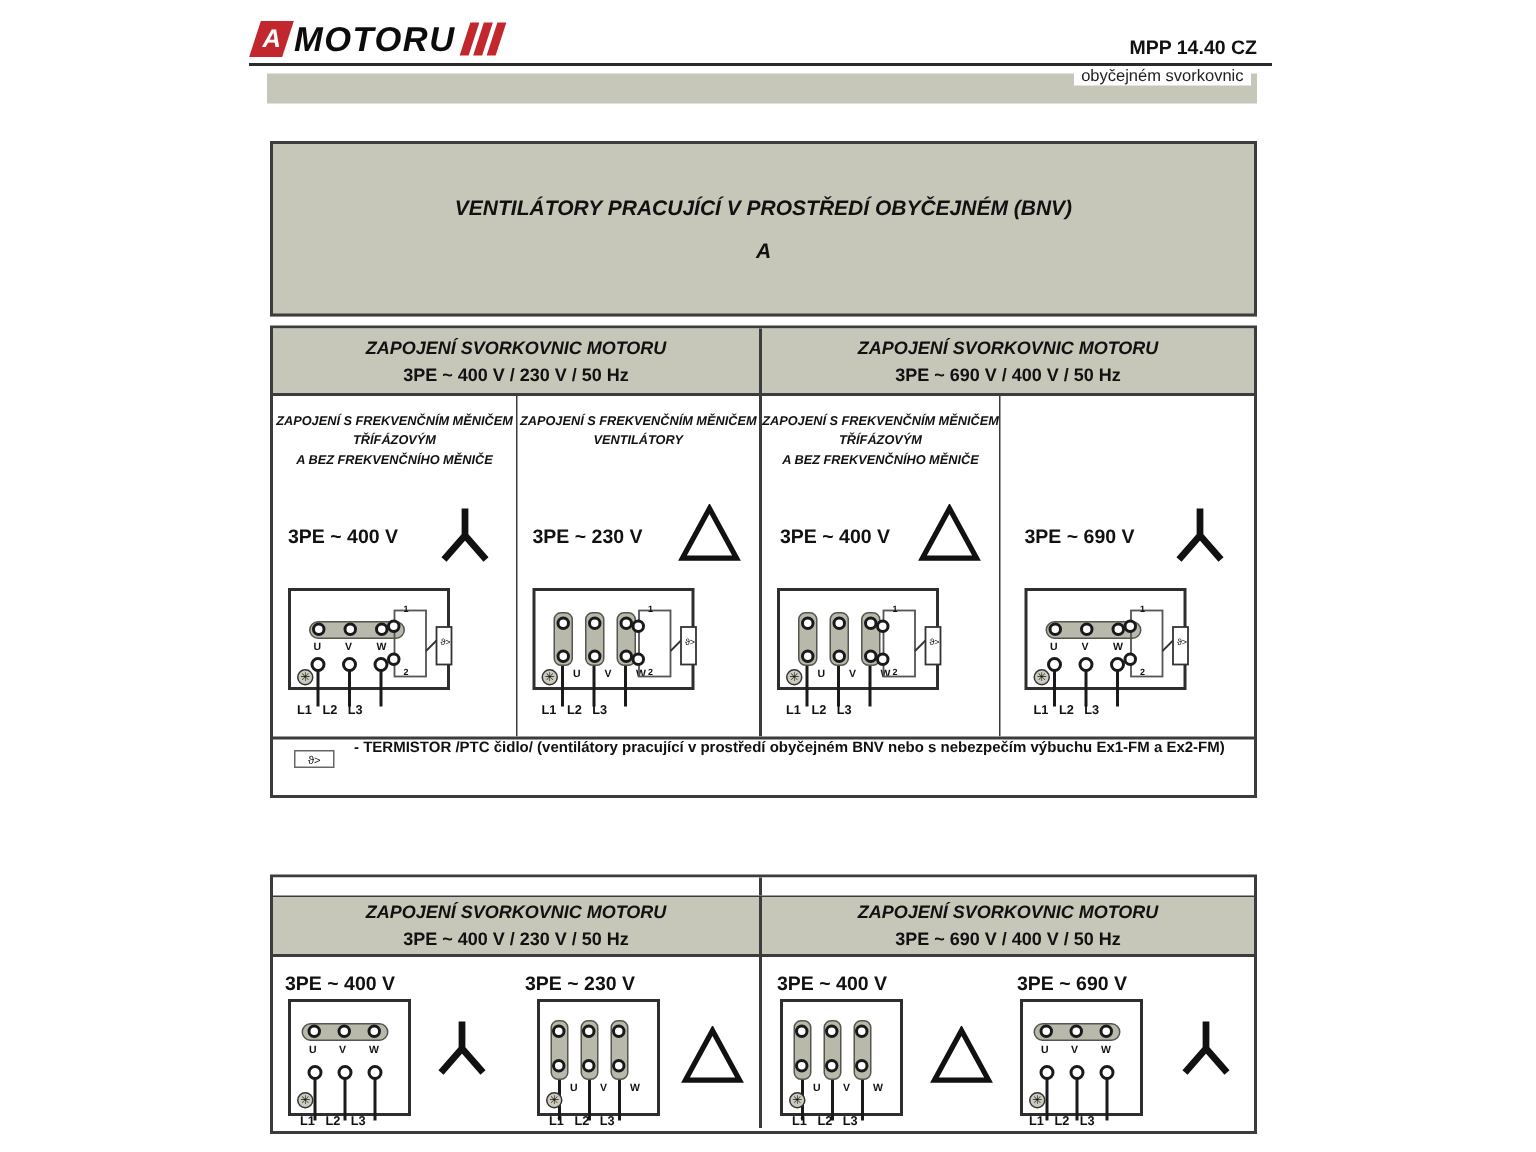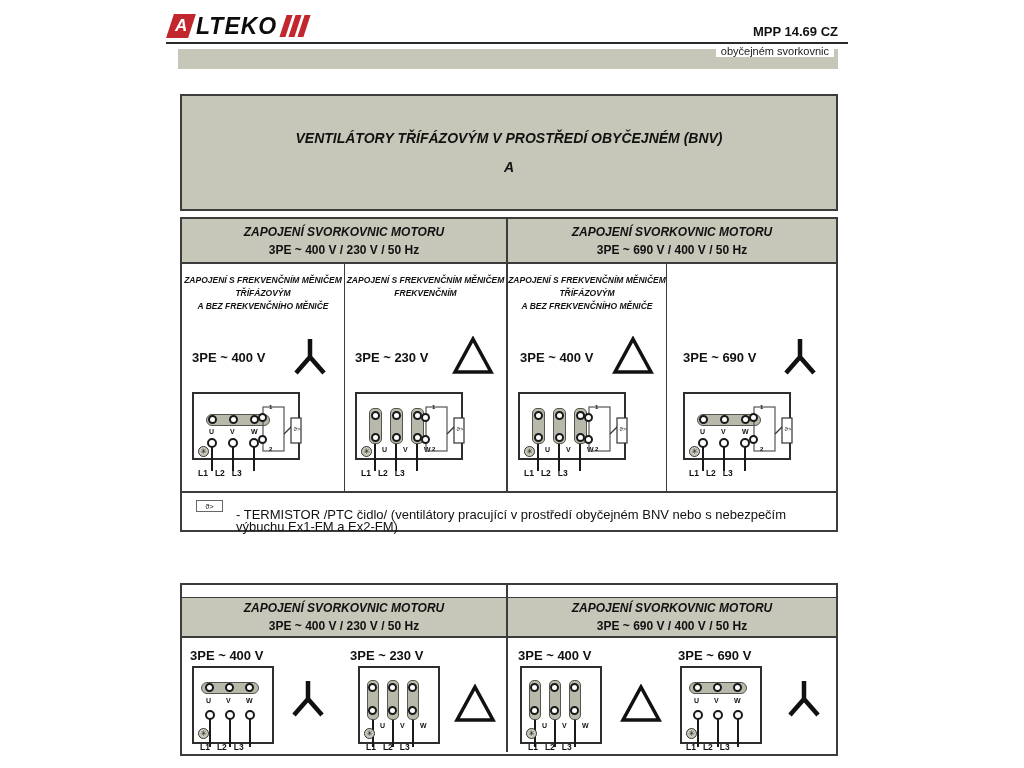--- a/index.html
+++ b/index.html
@@ -68,46 +68,46 @@
   .ptc{position:absolute;left:64px;top:8px;width:46px;height:58px;}
   .ptc svg{position:absolute;left:0;top:0;}
   .ptc .n{position:absolute;font-size:6px;font-weight:bold;}
   .ptheta{position:absolute;left:33px;top:24px;width:12px;text-align:center;font-size:6px;}
   .ptheta::before{content:"ϑ>";}
   .lrow{position:absolute;display:flex;gap:7px;font-size:8.5px;font-weight:bold;white-space:nowrap;}
   
   .nrow{position:relative;border-top:2px solid #3c3c3c;height:39px;box-sizing:border-box;background:#fff;}
   .theta-box{position:absolute;left:14px;top:7px;width:27px;height:12px;border:1px solid #666;
              font-size:7.5px;display:flex;align-items:center;justify-content:center;box-sizing:border-box;}
-  .ntext{position:absolute;left:54px;top:16px;font-size:13px;font-weight:normal;line-height:12px;}
+  .ntext{position:absolute;left:54px;top:0;font-size:10px;font-weight:bold;line-height:12px;}
 </style>
 </head>
 <body>
 
 <div class="page">
 
   <div class="logo">
     <span class="lmark">
         <span>A</span>
       </span>
-    <span class="ltext">LTEKO</span>
+    <span class="ltext">MOTORU</span>
     <span class="lbars">
         <i></i>
         <i></i>
         <i></i>
       </span>
   </div>
-  <div class="doccode">MPP 14.69 CZ</div>
+  <div class="doccode">MPP 14.40 CZ</div>
   <div class="rule"></div>
   <div class="graybar">
     <span class="subtab">obyčejném svorkovnic</span>
   </div>
 
   <div class="titlebox s1">
-    <div>VENTILÁTORY TŘÍFÁZOVÝM V PROSTŘEDÍ OBYČEJNÉM (BNV)</div>
+    <div>VENTILÁTORY PRACUJÍCÍ V PROSTŘEDÍ OBYČEJNÉM (BNV)</div>
     <div>A</div>
   </div>
 
   <div class="tbl t1">
     <div class="hrow h1">
       <div class="hcell c1">
         <div class="ht">ZAPOJENÍ SVORKOVNIC MOTORU</div>
         <div class="hv">3PE ~ 400 V / 230 V / 50 Hz</div>
       </div>
       <div class="hcell c2">
@@ -161,21 +161,21 @@
             <span>L1</span>
               <span>L2</span>
               <span>L3</span>
           </div>
         </div>
       </div>
 
       <div class="dcol k2">
         <div class="subhead">
           <div>ZAPOJENÍ S FREKVENČNÍM MĚNIČEM</div>
-          <div>FREKVENČNÍM</div>
+          <div>VENTILÁTORY</div>
           <div></div>
         </div>
         <div class="dwrap">
           <span class="volt" style="left:10px;top:18px">3PE ~ 230 V</span>
           <svg class="sym" style="right:12px;top:4px" width="42" height="40" viewBox="0 0 42 40">
             <polygon points="21,3 39,36 3,36" fill="none" stroke="#111" stroke-width="3.5"></polygon>
           </svg>
           <div class="tbox" style="left:10px;top:60px">
             <div class="vbar" style="left:12px;top:14px;width:13px;height:36px"></div>
             <div class="vbar" style="left:33px;top:14px;width:13px;height:36px"></div>

